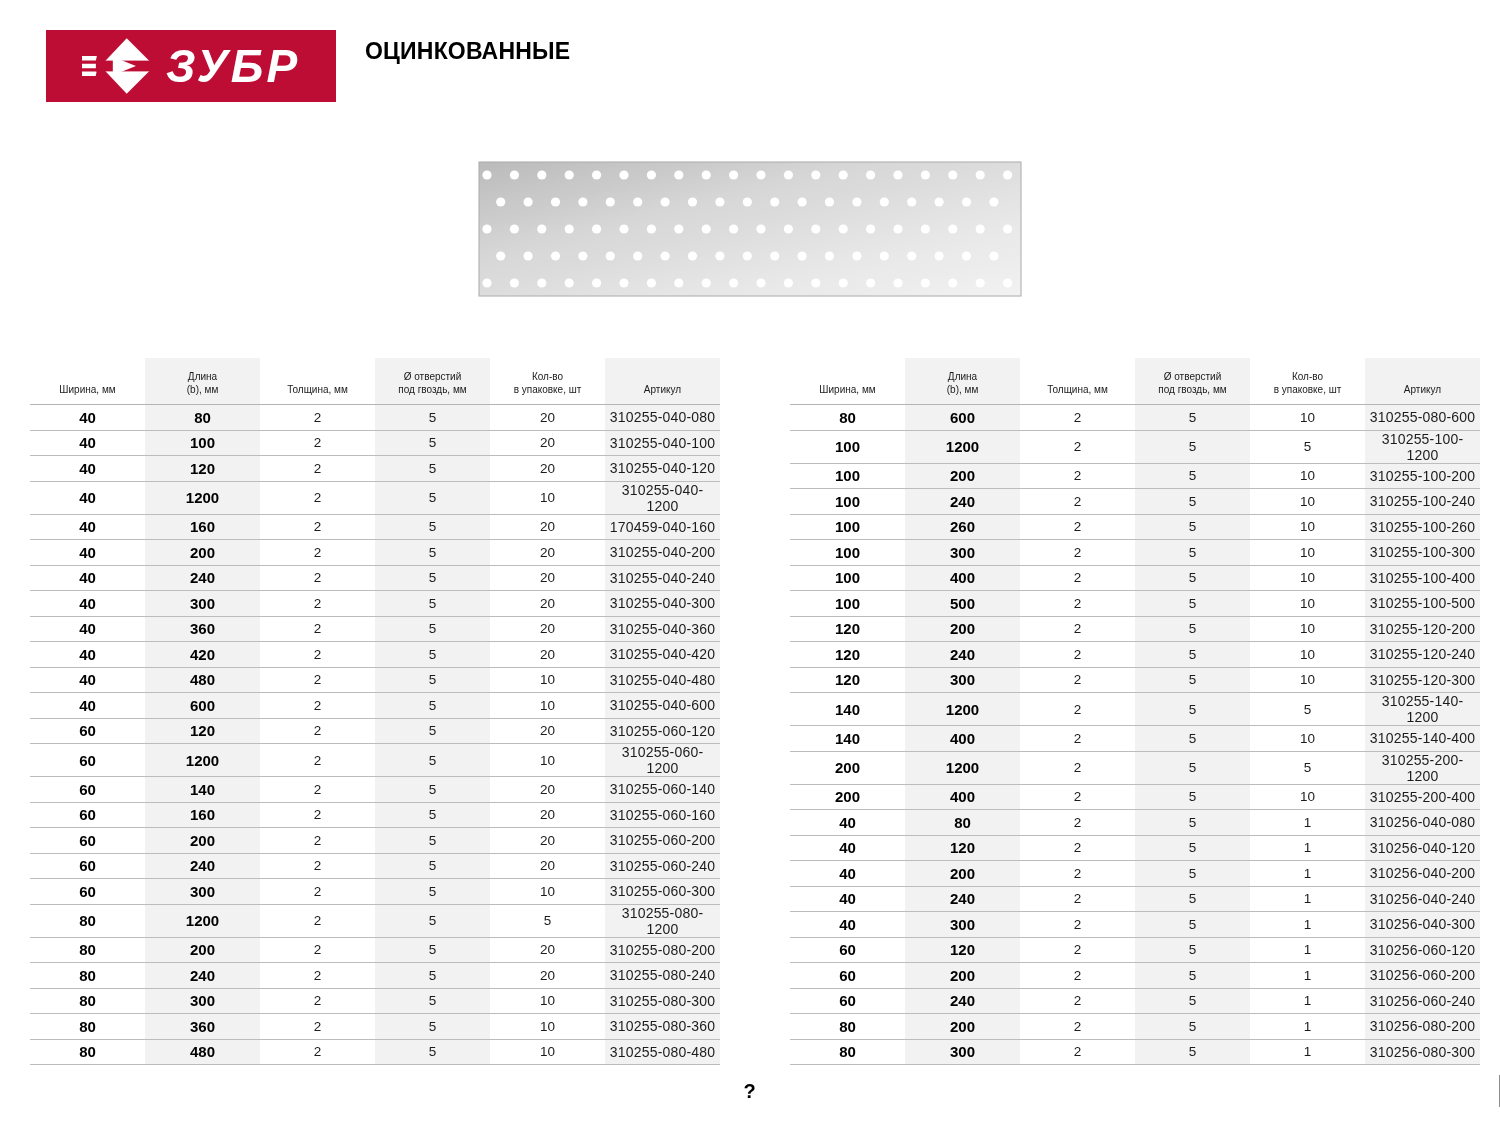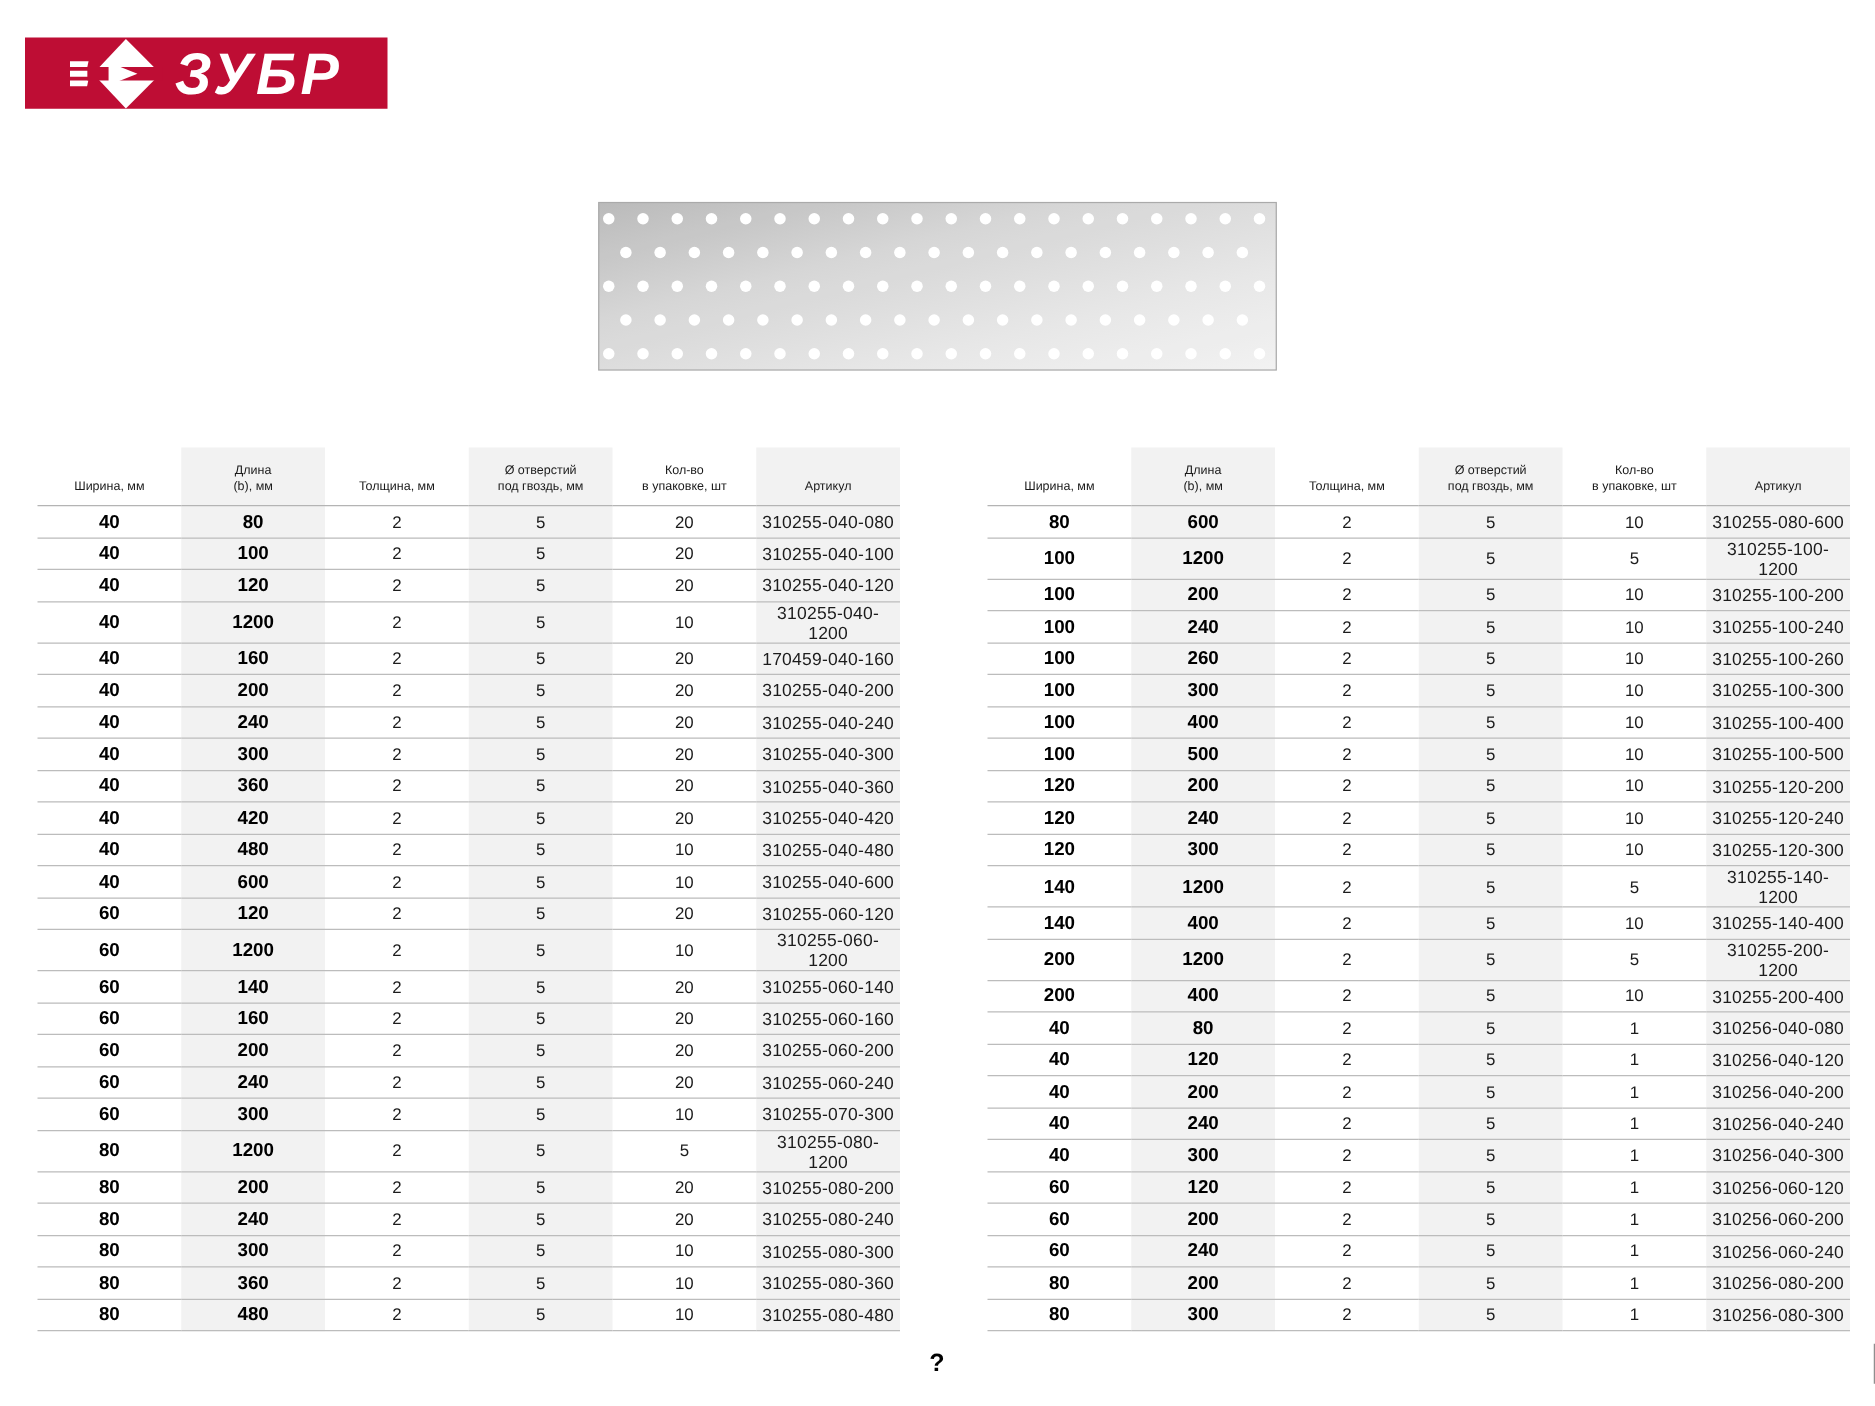--- a/index.html
+++ b/index.html
@@ -3,21 +3,21 @@
 <meta charset="utf-8">
 <style>
   html,body{margin:0;padding:0;}
   body{
     width:1500px;height:1125px;position:relative;background:#ffffff;
     font-family:"Liberation Sans","DejaVu Sans",sans-serif;color:#111;
     overflow:hidden;
   }
   
   .logo-block{
-    position:absolute;left:20px;top:30px;width:290px;height:57px;
+    position:absolute;left:46px;top:30px;width:290px;height:72px;
     background:#be0d34;display:flex;align-items:center;justify-content:center;gap:10px;
   }
   .logo-mark{width:74px;height:64px;flex:0 0 auto;}
   .logo-text{
     color:#fff;font-size:46px;font-weight:bold;font-style:italic;
     letter-spacing:3px;line-height:1;transform:scaleY(1.02);
   }
   .page-title{
     position:absolute;left:365px;top:36px;
     font-size:23px;font-weight:bold;line-height:30px;color:#000;
@@ -67,20 +67,21 @@
       <rect x="4" y="47" width="25" height="6" transform="skewX(-12)"></rect>
       <polygon points="58,4 94,40 58,76 24,40"></polygon>
     </g>
     <rect x="18" y="33" width="78" height="14" fill="#be0d34"></rect>
     <polygon points="40,28 70,40 40,52" fill="#ffffff"></polygon>
   </svg>
   <div class="logo-text">ЗУБР</div>
 </div>
 
 <div class="page-title">
+  <div>ОЦИНКОВАННЫЕ</div>
 </div>
 
 <div class="plate-wrap">
   <svg width="544" height="136" viewBox="0 0 544 136" xmlns="http://www.w3.org/2000/svg">
     <defs>
       <linearGradient id="metal" x1="0" y1="0" x2="1" y2="1">
         <stop offset="0" stop-color="#b7b7b7"></stop>
         <stop offset="0.35" stop-color="#d4d4d4"></stop>
         <stop offset="0.7" stop-color="#e6e6e6"></stop>
         <stop offset="1" stop-color="#f2f2f2"></stop>
@@ -355,21 +356,21 @@
           <td class="c3">5</td>
           <td class="c4">20</td>
           <td class="c5">310255-060-240</td>
         </tr>
         <tr>
           <td class="c0">60</td>
           <td class="c1">300</td>
           <td class="c2">2</td>
           <td class="c3">5</td>
           <td class="c4">10</td>
-          <td class="c5">310255-070-300</td>
+          <td class="c5">310255-060-300</td>
         </tr>
         <tr>
           <td class="c0">80</td>
           <td class="c1">1200</td>
           <td class="c2">2</td>
           <td class="c3">5</td>
           <td class="c4">5</td>
           <td class="c5">310255-080-1200</td>
         </tr>
         <tr>

